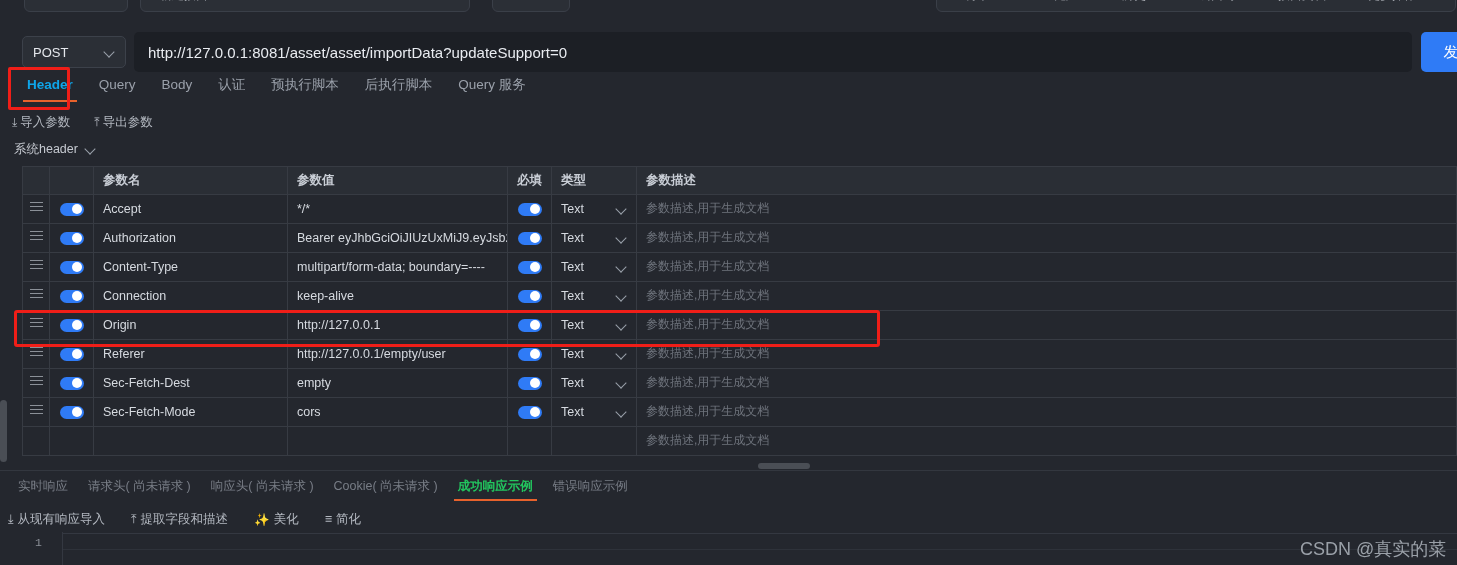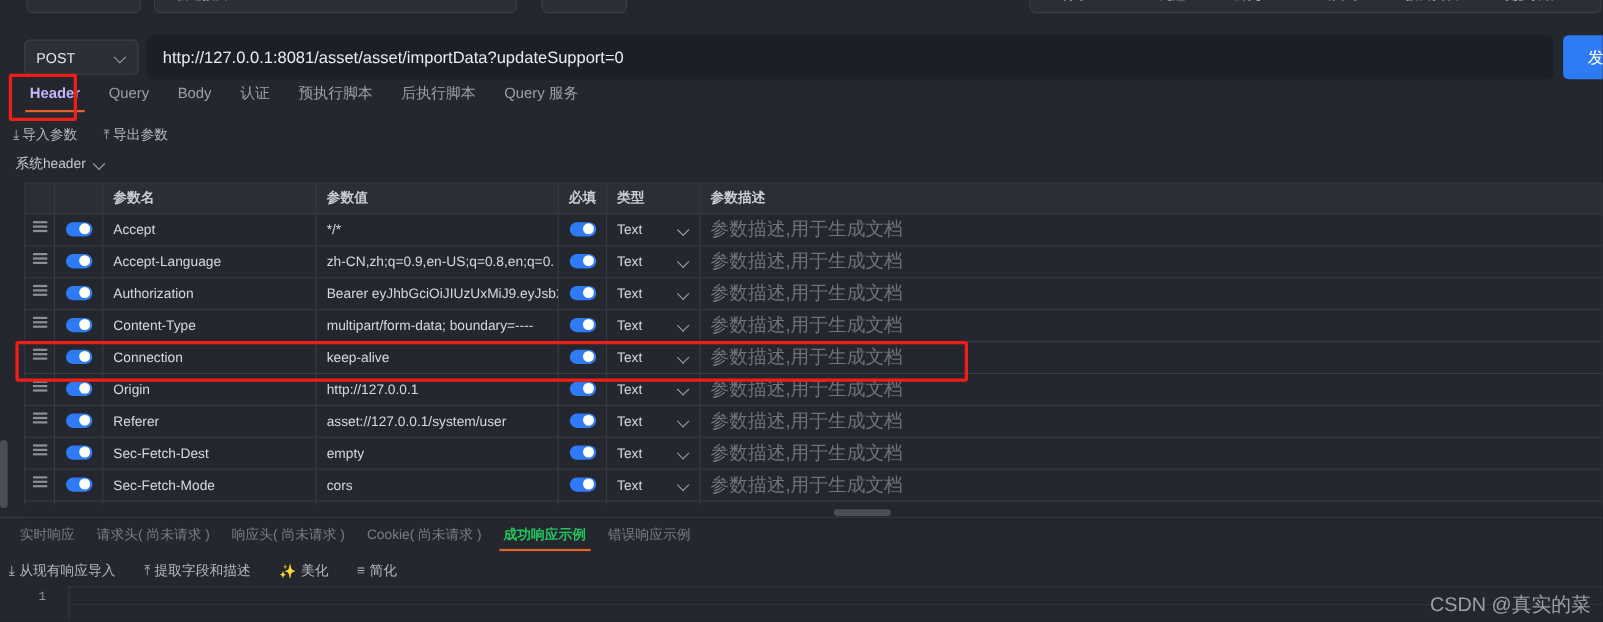--- a/index.html
+++ b/index.html
@@ -60,21 +60,21 @@
 
   
   .req-tabs{
     position:absolute; left:0; top:70px; width:1457px; height:34px;
     display:flex; align-items:flex-start; padding-left:14px;
   }
   .req-tab{
     position:relative; font-size:13.5px; color:#9aa0aa; padding:0 13px;
     height:30px; line-height:30px; cursor:pointer; white-space:nowrap;
   }
-  .req-tab.active{ color:#c4b5fd; font-weight:bold; }
+  .req-tab.active{ color:#0ea5e9; font-weight:bold; }
   .req-tab.active::after{
     content:""; position:absolute; left:9px; right:9px; bottom:-2px;
     height:2px; background:#e8622c;
   }
   .hl-header-tab{
     position:absolute; left:8px; top:67px; width:62px; height:43px;
     border:3px solid #f01e18; border-radius:2px; pointer-events:none;
   }
 
   
@@ -109,21 +109,21 @@
     display:inline-block; width:24px; height:13px; border-radius:7px;
     background:#2f7bf6; position:relative; vertical-align:middle; cursor:pointer;
   }
   .toggle::after{
     content:""; position:absolute; right:1.5px; top:1.5px;
     width:10px; height:10px; border-radius:50%; background:#fff;
   }
   td.name, td.val{ color:#d6dae0; font-size:12.5px; padding-left:9px; white-space:nowrap; overflow:hidden; }
   td.type{ position:relative; padding-left:9px; color:#d6dae0; font-size:12.5px; }
   td.type .chev{ position:absolute; right:9px; top:9px; }
-  td.desc{ padding-left:9px; color:#6e737c; font-size:17px; }
+  td.desc{ padding-left:9px; color:#6e737c; font-size:12px; }
 
   .hl-ct-row{
     position:absolute; left:14px; top:310px; width:866px; height:37px;
     border:3px solid #f01e18; border-radius:3px; pointer-events:none;
   }
 
   
   .vscroll{ position:absolute; left:0px; top:400px; width:7px; height:62px; background:#4a4e55; border-radius:4px; }
   .hscroll{ position:absolute; left:758px; top:463px; width:52px; height:6px; background:#4a4e55; border-radius:4px; }
   .tbl-bottom-fade{ position:absolute; left:22px; top:459px; width:1435px; height:12px; background:#24272e; }
@@ -241,29 +241,20 @@
             <td class="tog"><span class="toggle"></span></td>
             <td class="name">Accept</td>
             <td class="val">*/*</td>
             <td class="req"><span class="toggle"></span></td>
             <td class="type"><span>Text</span><span class="chev"></span></td>
             <td class="desc">参数描述,用于生成文档</td>
           </tr>
           <tr>
             <td class="drag"><span class="drag-ico"><i></i><i></i><i></i></span></td>
             <td class="tog"><span class="toggle"></span></td>
-            <td class="name">Accept-Language</td>
-            <td class="val">zh-CN,zh;q=0.9,en-US;q=0.8,en;q=0.</td>
-            <td class="req"><span class="toggle"></span></td>
-            <td class="type"><span>Text</span><span class="chev"></span></td>
-            <td class="desc">参数描述,用于生成文档</td>
-          </tr>
-          <tr>
-            <td class="drag"><span class="drag-ico"><i></i><i></i><i></i></span></td>
-            <td class="tog"><span class="toggle"></span></td>
             <td class="name">Authorization</td>
             <td class="val">Bearer eyJhbGciOiJIUzUxMiJ9.eyJsb2</td>
             <td class="req"><span class="toggle"></span></td>
             <td class="type"><span>Text</span><span class="chev"></span></td>
             <td class="desc">参数描述,用于生成文档</td>
           </tr>
           <tr>
             <td class="drag"><span class="drag-ico"><i></i><i></i><i></i></span></td>
             <td class="tog"><span class="toggle"></span></td>
             <td class="name">Content-Type</td>
@@ -287,21 +278,21 @@
             <td class="name">Origin</td>
             <td class="val">http://127.0.0.1</td>
             <td class="req"><span class="toggle"></span></td>
             <td class="type"><span>Text</span><span class="chev"></span></td>
             <td class="desc">参数描述,用于生成文档</td>
           </tr>
           <tr>
             <td class="drag"><span class="drag-ico"><i></i><i></i><i></i></span></td>
             <td class="tog"><span class="toggle"></span></td>
             <td class="name">Referer</td>
-            <td class="val">asset://127.0.0.1/system/user</td>
+            <td class="val">http://127.0.0.1/empty/user</td>
             <td class="req"><span class="toggle"></span></td>
             <td class="type"><span>Text</span><span class="chev"></span></td>
             <td class="desc">参数描述,用于生成文档</td>
           </tr>
           <tr>
             <td class="drag"><span class="drag-ico"><i></i><i></i><i></i></span></td>
             <td class="tog"><span class="toggle"></span></td>
             <td class="name">Sec-Fetch-Dest</td>
             <td class="val">empty</td>
             <td class="req"><span class="toggle"></span></td>

